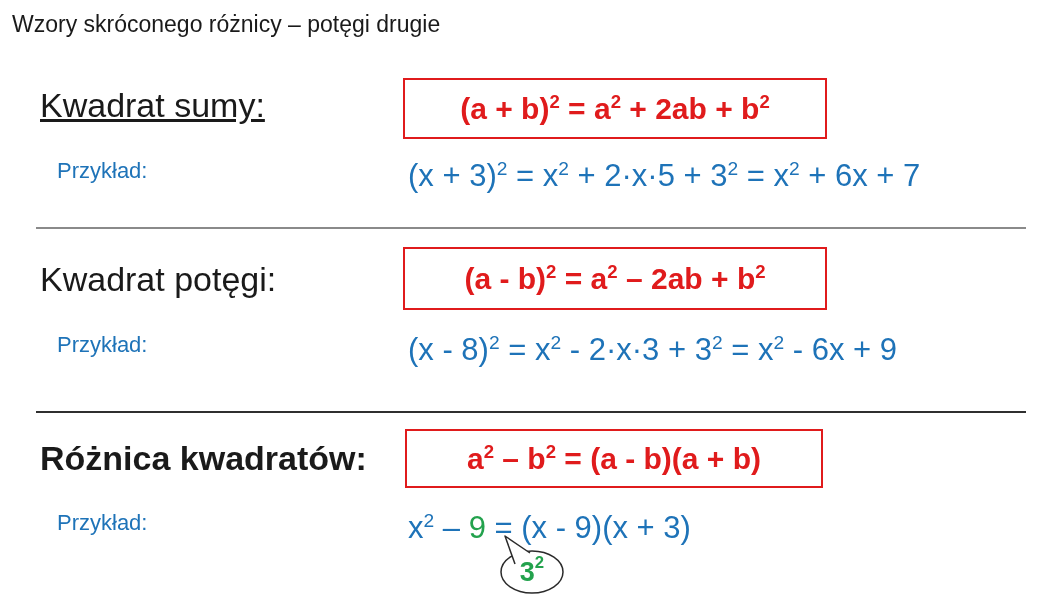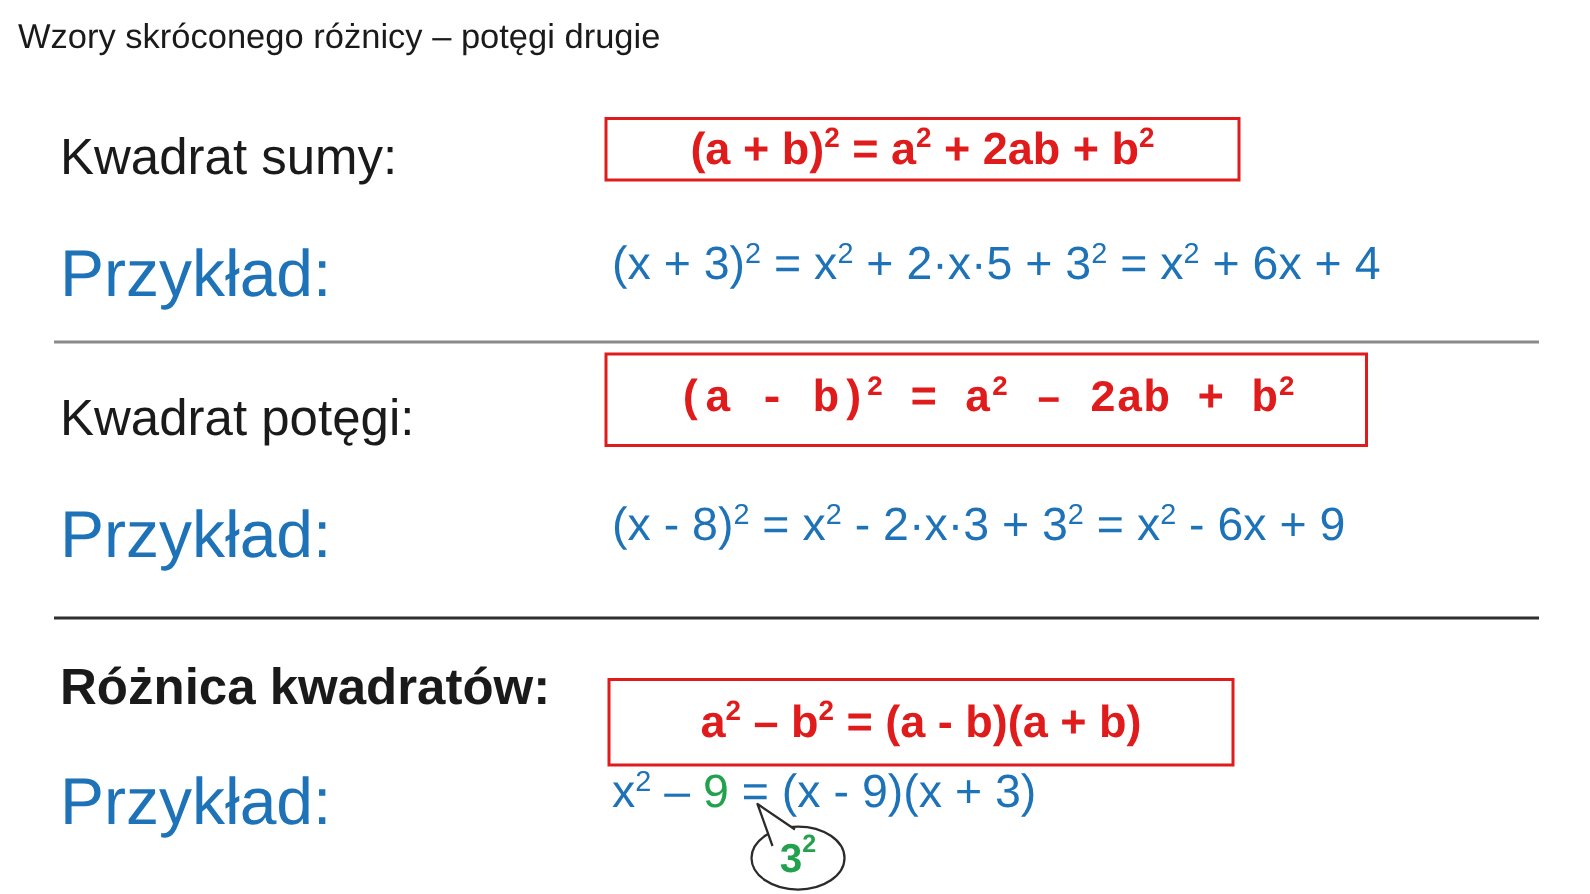--- a/index.html
+++ b/index.html
@@ -15,37 +15,37 @@
   .title {
     left: 12px; top: 11px;
     font-size: 23px;
     color: var(--ink);
   }
   .sec-label {
     left: 40px;
     font-size: 34px;
     color: var(--ink);
   }
-  .l1 { top: 86px; }
+  .l1 { top: 86px; text-decoration: underline; }
   .l2 { top: 260px; }
   .l3 { top: 439px; font-weight: bold; }
   .formula-box {
     border: 2px solid var(--red);
     box-sizing: border-box;
     padding: 7px 12px;
     display: flex; align-items: center; justify-content: center;
     font-size: 30px; font-weight: bold;
     color: var(--red);
   }
-  .b1 { left: 403px; top: 78px;  width: 424px; height: 43px; }
-  .b2 { left: 403px; top: 235px; width: 509px; height: 63px; font-family: Liberation Mono, monospace; }
-  .b3 { left: 405px; top: 452px; width: 418px; height: 59px; }
+  .b1 { left: 403px; top: 78px;  width: 424px; height: 61px; }
+  .b2 { left: 403px; top: 247px; width: 424px; height: 63px; }
+  .b3 { left: 405px; top: 429px; width: 418px; height: 59px; }
   .ex-label {
-    left: 40px;
-    font-size: 44px;
+    left: 57px;
+    font-size: 22px;
     color: var(--blue);
   }
   .ex-formula {
     left: 408px;
     font-size: 31px;
     color: var(--blue);
   }
   .e1, .f1 { top: 158px; }
   .e2, .f2 { top: 332px; }
   .e3, .f3 { top: 510px; }
@@ -71,21 +71,21 @@
 </head>
 <body>
 
 <div class="abs title">Wzory skróconego różnicy – potęgi drugie</div>
 
 <div class="abs sec-label l1">Kwadrat sumy:</div>
 <div class="abs formula-box b1">
   <span><span>(a + b)</span><sup>2</sup><span> = a</span><sup>2</sup><span> + 2ab + b</span><sup>2</sup></span>
 </div>
 <div class="abs ex-label e1">Przykład:</div>
-<div class="abs ex-formula f1"><span>(x + 3)</span><sup>2</sup><span> = x</span><sup>2</sup><span> + 2·x·5 + 3</span><sup>2</sup><span> = x</span><sup>2</sup><span> + 6x + 4</span></div>
+<div class="abs ex-formula f1"><span>(x + 3)</span><sup>2</sup><span> = x</span><sup>2</sup><span> + 2·x·5 + 3</span><sup>2</sup><span> = x</span><sup>2</sup><span> + 6x + 7</span></div>
 
 <hr class="divider d1">
 
 <div class="abs sec-label l2">Kwadrat potęgi:</div>
 <div class="abs formula-box b2">
   <span><span>(a - b)</span><sup>2</sup><span> = a</span><sup>2</sup><span> – 2ab + b</span><sup>2</sup></span>
 </div>
 <div class="abs ex-label e2">Przykład:</div>
 <div class="abs ex-formula f2"><span>(x - 8)</span><sup>2</sup><span> = x</span><sup>2</sup><span> - 2·x·3 + 3</span><sup>2</sup><span> = x</span><sup>2</sup><span> - 6x + 9</span></div>
 

